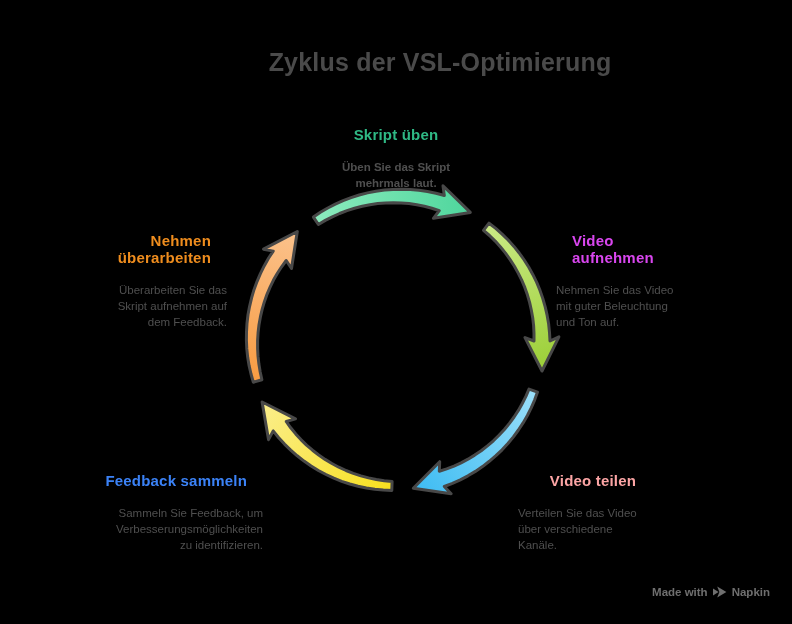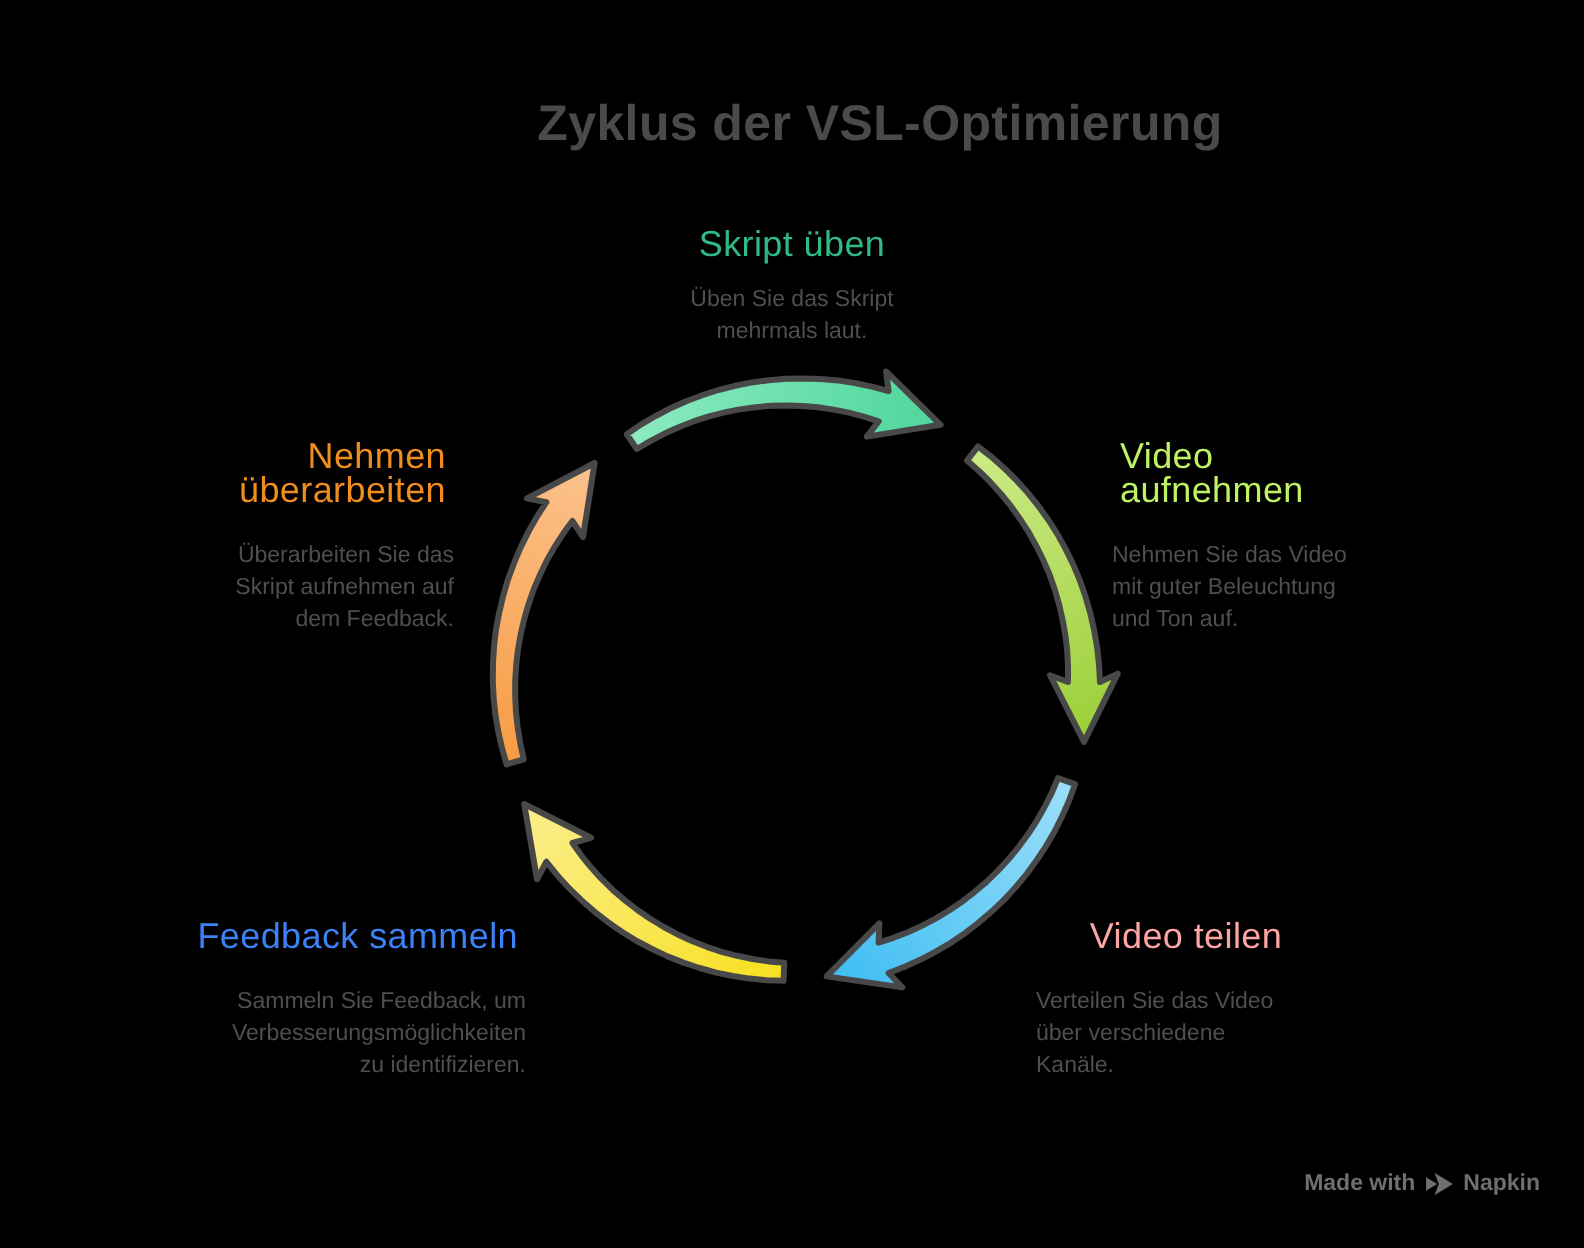--- a/index.html
+++ b/index.html
@@ -9,30 +9,30 @@
     font-family:"Liberation Sans", sans-serif;
   }
   .title{
     position:absolute;top:48px;left:0;width:792px;margin:0;
     text-align:center;font-size:25px;font-weight:700;letter-spacing:.2px;
     color:#4a4a4a;
     padding-left:44px;
   }
   #cycle-svg{position:absolute;left:0;top:0;}
   .step{position:absolute;}
-  .step-title{margin:4px;font-size:18px;font-weight:400;line-height:17px;letter-spacing:.2px;}
+  .step-title{margin:16px;font-size:15px;font-weight:700;line-height:17px;letter-spacing:.2px;}
   .step-desc{
     margin:16px 0 0;font-size:11.5px;line-height:16px;color:#4f4f4f;
     white-space:pre-line;
   }
   .align-center{text-align:center;}
   .align-left{text-align:left;}
   .align-right{text-align:right;}
   #step-0{top:110px;left:306px;width:180px;}
-  #step-0 .step-desc{margin-top:11px;}
+  #step-0 .step-desc{margin-top:11px;font-weight:bold;}
   #step-1{top:216px;left:556px;width:150px;}
   #step-2{top:456px;left:518px;width:150px;}
   #step-3{top:456px;right:529px;width:185px;}
   #step-4{top:216px;right:565px;width:160px;}
   .watermark{
     position:absolute;top:586px;right:22px;
     display:flex;align-items:center;gap:5px;
     font-size:11.5px;font-weight:600;color:#6f6f6f;padding-left:20px;
   }
   .watermark svg{display:block;}
@@ -76,21 +76,21 @@
       </g>
   </svg>
 
   <div class="step align-center" id="step-0">
     <h2 class="step-title" style="color: rgb(47, 185, 133);">Skript üben</h2>
     <p class="step-desc" style="color: rgb(79, 79, 79);">Üben Sie das Skript
 mehrmals laut.</p>
   </div>
 
   <div class="step align-left" id="step-1">
-    <h2 class="step-title" style="color: #bef264;">Video aufnehmen</h2>
+    <h2 class="step-title" style="color: #d946ef;">Video aufnehmen</h2>
     <p class="step-desc" style="color: rgb(79, 79, 79);">Nehmen Sie das Video
 mit guter Beleuchtung
 und Ton auf.</p>
   </div>
 
   <div class="step align-left" id="step-2">
     <h2 class="step-title" style="color: #fca5a5; text-align: center;">Video teilen</h2>
     <p class="step-desc" style="color: rgb(79, 79, 79);">Verteilen Sie das Video
 über verschiedene
 Kanäle.</p>

